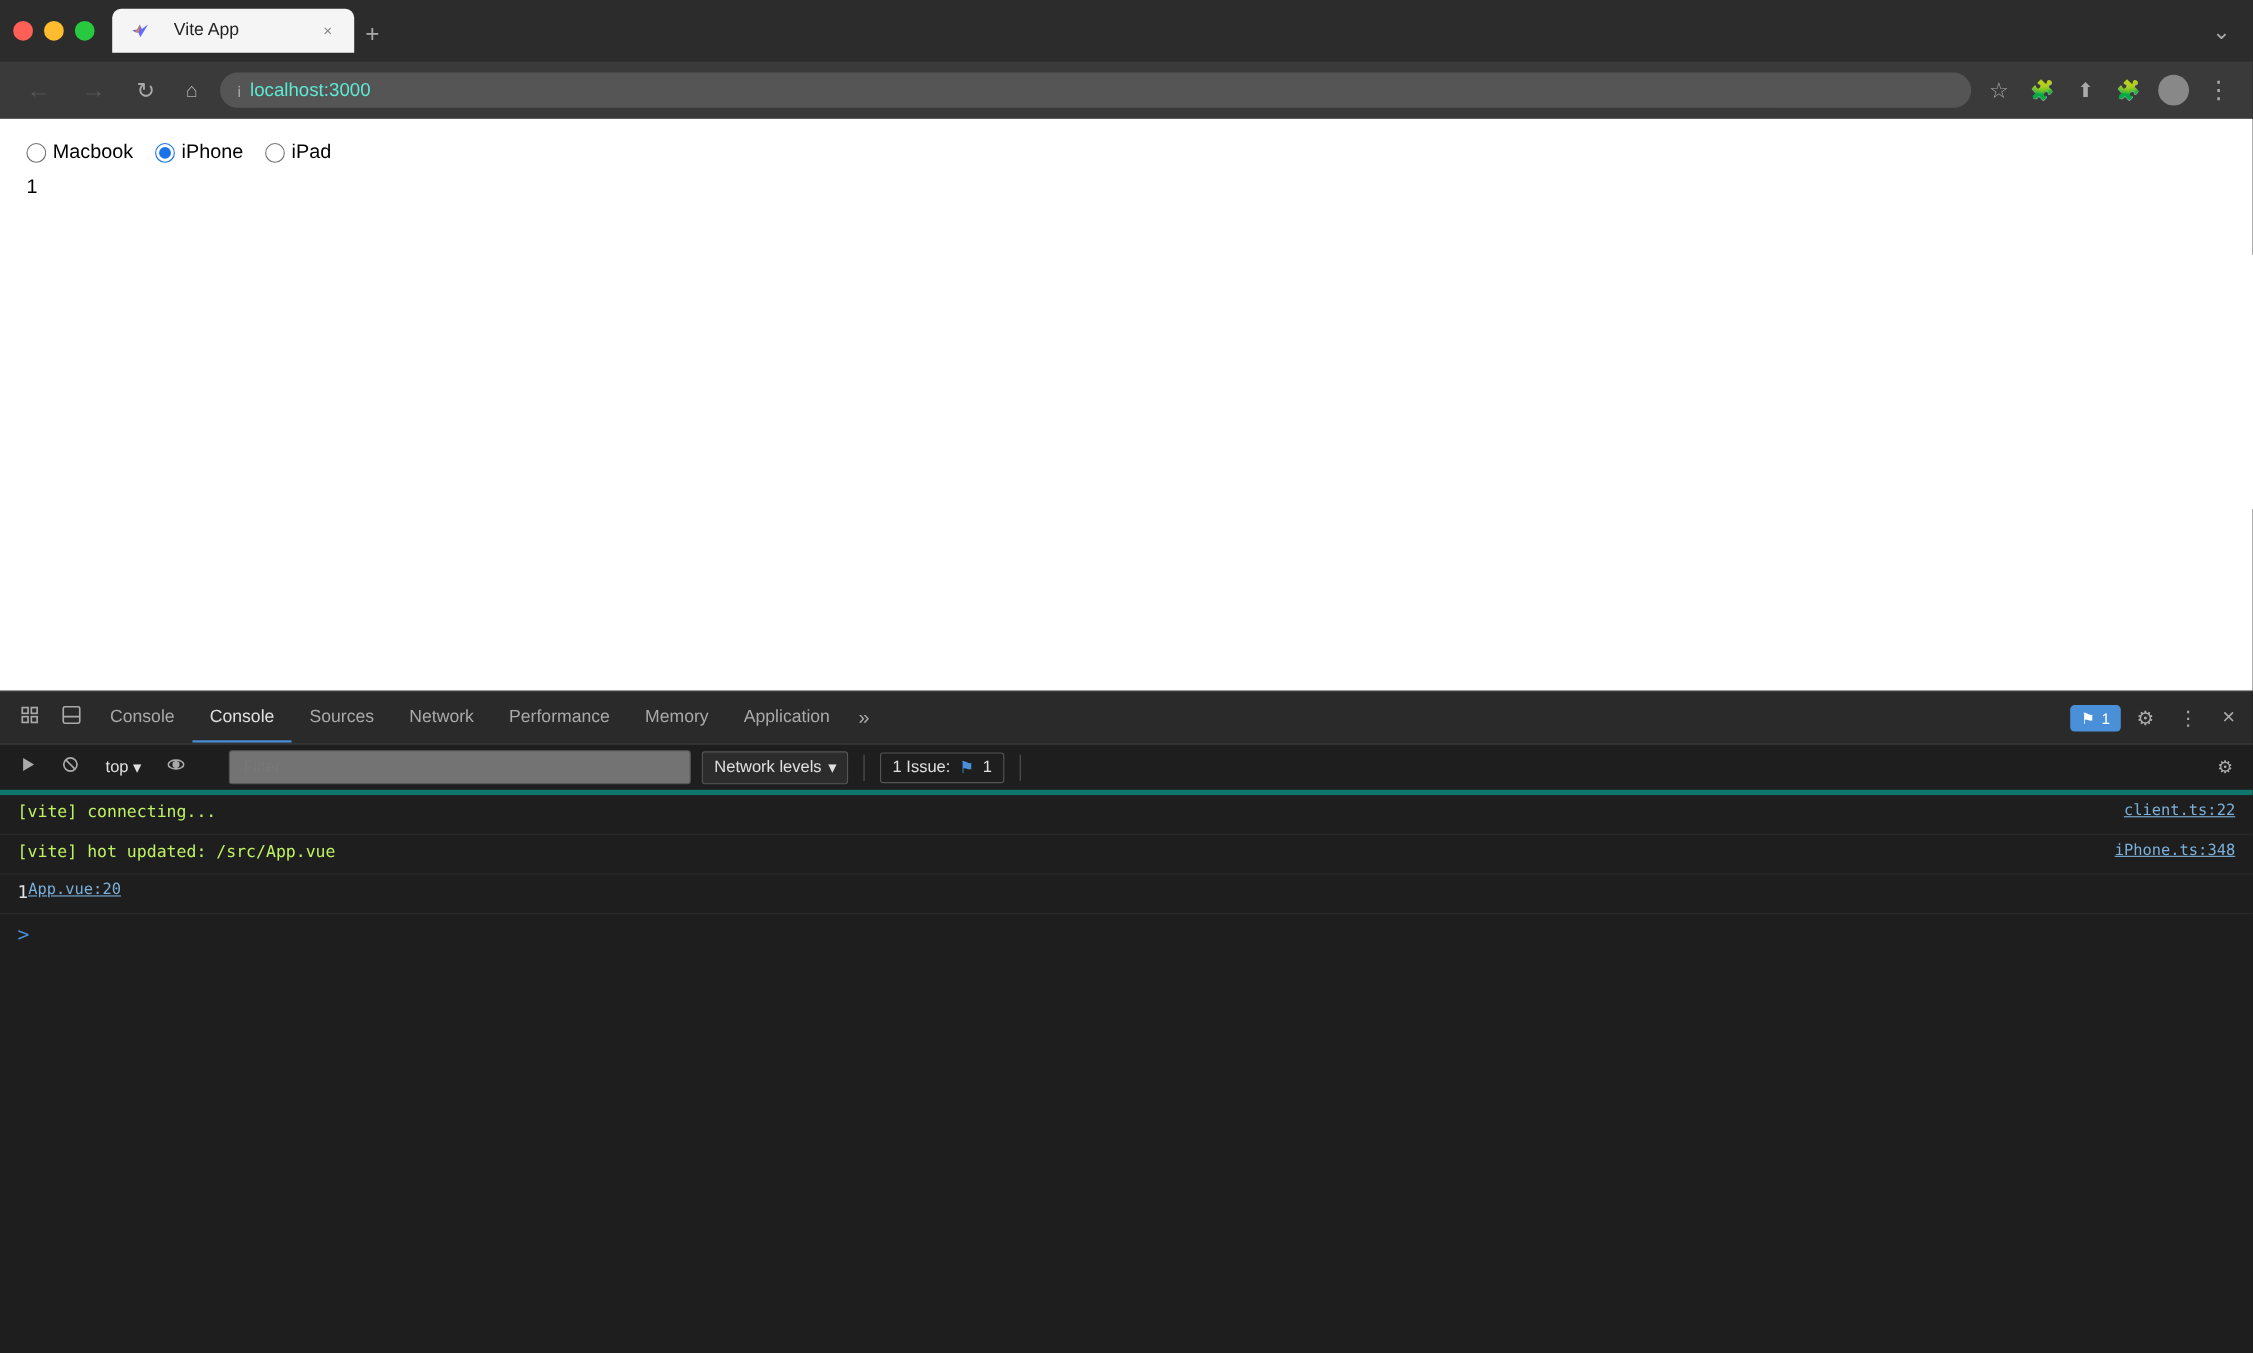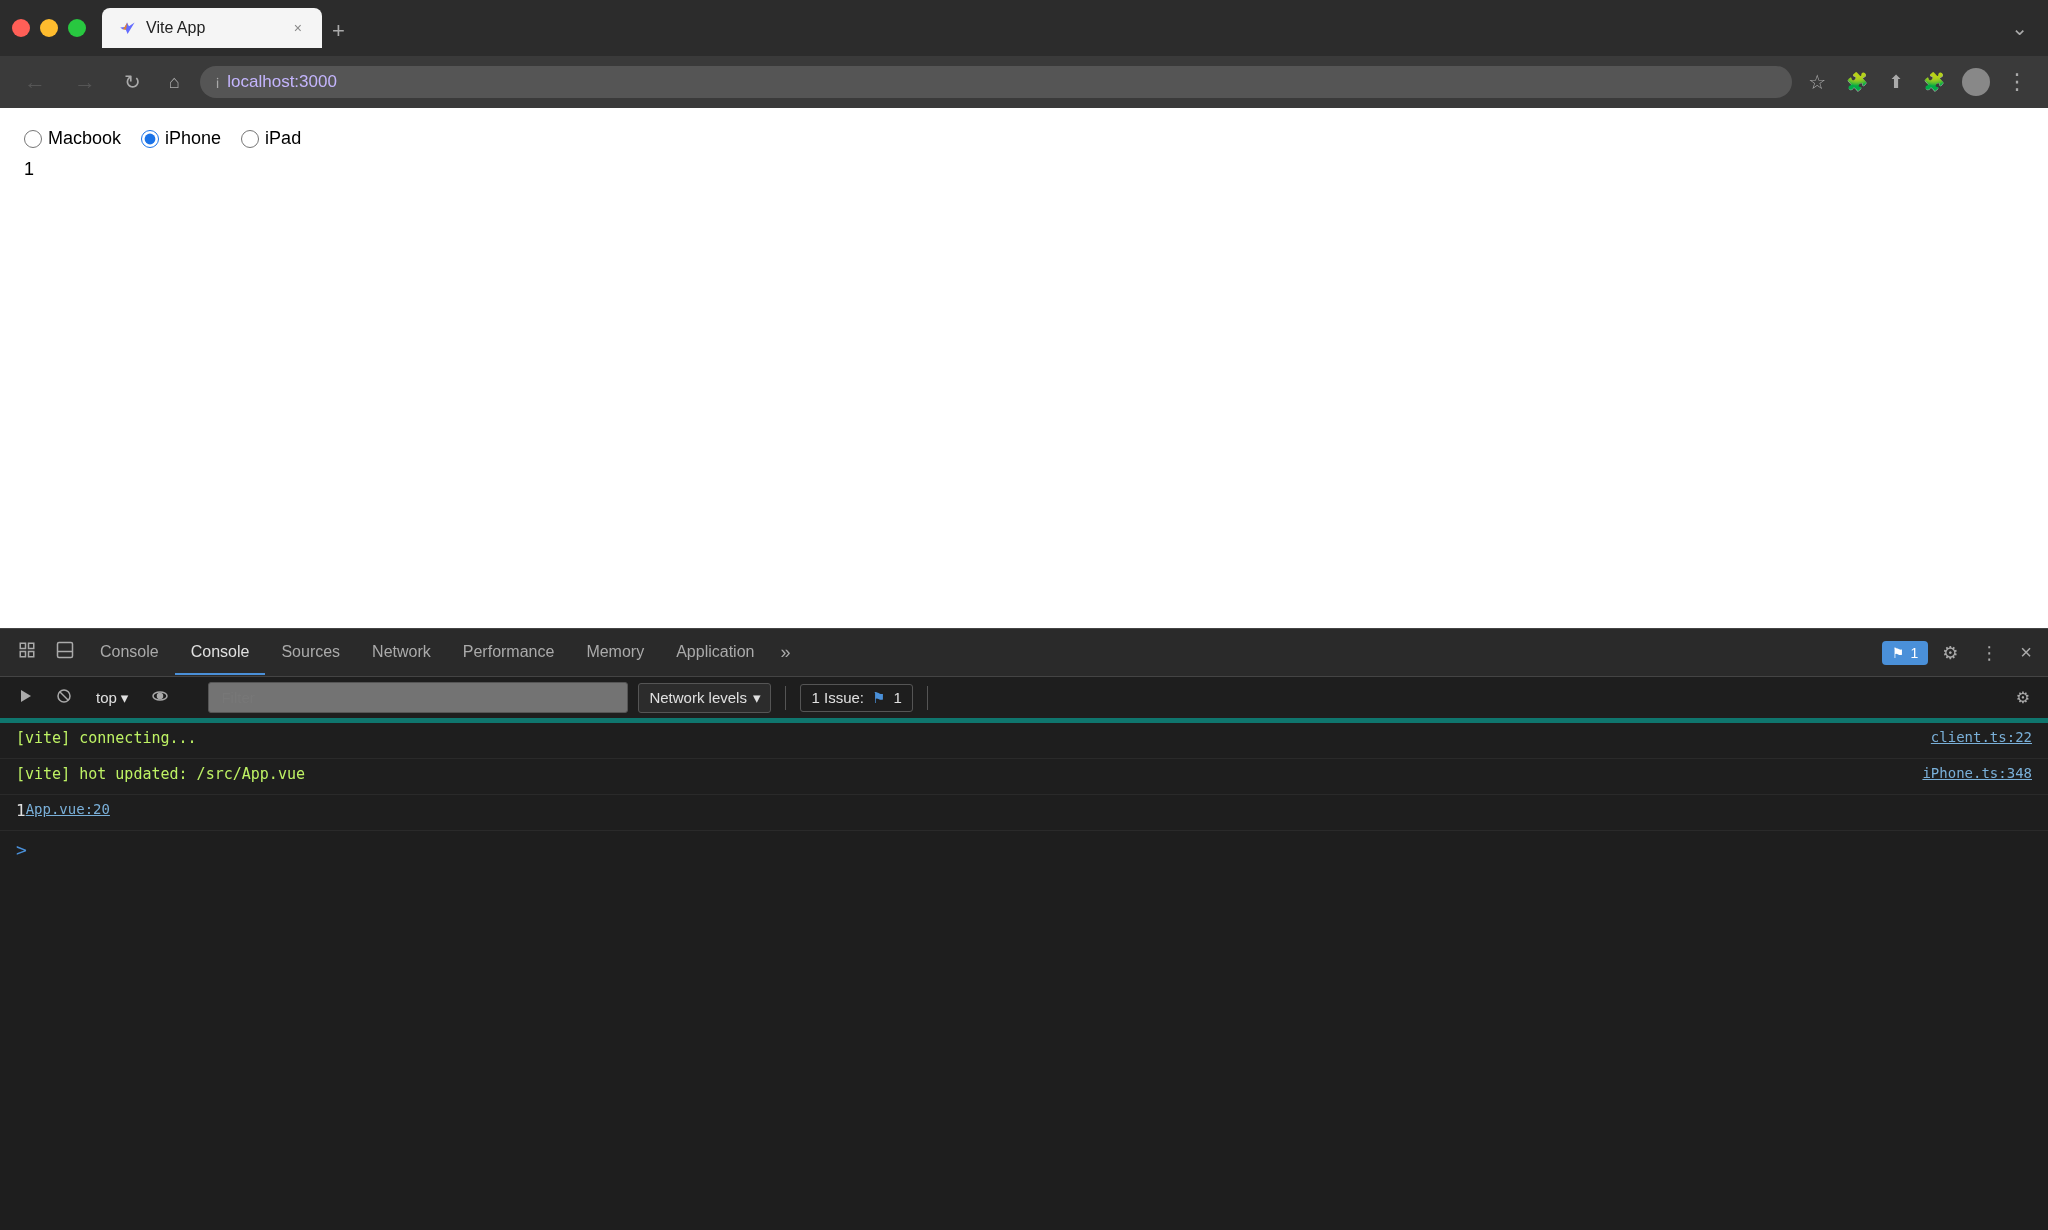--- a/index.html
+++ b/index.html
@@ -17,21 +17,21 @@
       height: 56px;
     }
     .traffic-lights { display: flex; gap: 10px; margin-right: 16px; }
     .traffic-light { width: 18px; height: 18px; border-radius: 50%; cursor: pointer; }
     .tl-red { background: #ff5f57; }
     .tl-yellow { background: #febc2e; }
     .tl-green { background: #28c840; }
 
     .tabs-row { display: flex; align-items: flex-end; flex: 1; }
     .tab {
-      display: flex; align-items: center; gap: 10px;
+      display: flex; align-items: center; gap: 22px;
       background: #3c3c3c; border-radius: 8px 8px 0 0;
       padding: 8px 16px; min-width: 220px; height: 40px;
       color: #e0e0e0; font-size: 16px; position: relative;
     }
     .tab.active { background: #f5f5f5; color: #222; }
     .tab-favicon { width: 18px; height: 18px; }
     .tab-title { flex: 1; font-size: 16px; }
     .tab-close { color: #888; cursor: pointer; font-size: 14px; padding: 2px 4px; }
     .tab-new { background: none; border: none; color: #aaa; font-size: 22px; padding: 4px 10px; cursor: pointer; }
 
@@ -43,21 +43,21 @@
       background: none; border: none; color: #aaa; font-size: 20px;
       cursor: pointer; padding: 4px 8px; border-radius: 4px;
     }
     .nav-btn.disabled { color: #555; cursor: default; }
     .address-bar {
       flex: 1; display: flex; align-items: center;
       background: #555; border-radius: 20px;
       padding: 6px 16px; gap: 8px; color: #e0e0e0; font-size: 16px;
     }
     .address-bar-icon { color: #aaa; font-size: 14px; }
-    .address-text { color: #c4b5fd; font-size: 17px; }
+    .address-text { color: #5eead4; font-size: 17px; }
     .browser-actions { display: flex; gap: 12px; align-items: center; }
     .browser-action-btn { background: none; border: none; color: #aaa; font-size: 18px; cursor: pointer; padding: 4px; }
 
     
     .page-content {
       background: #ffffff;
       height: 520px;
       padding: 20px 24px;
       font-size: 18px;
       color: #000;

